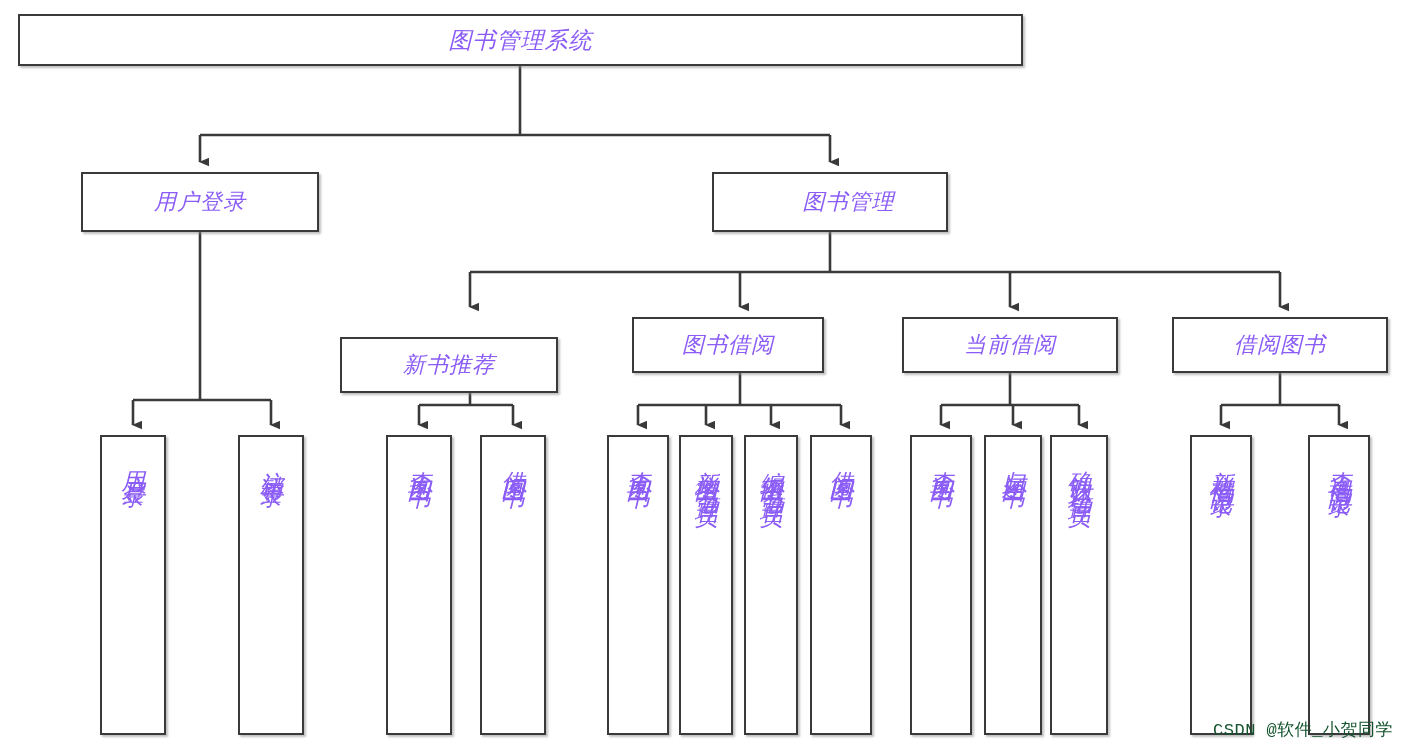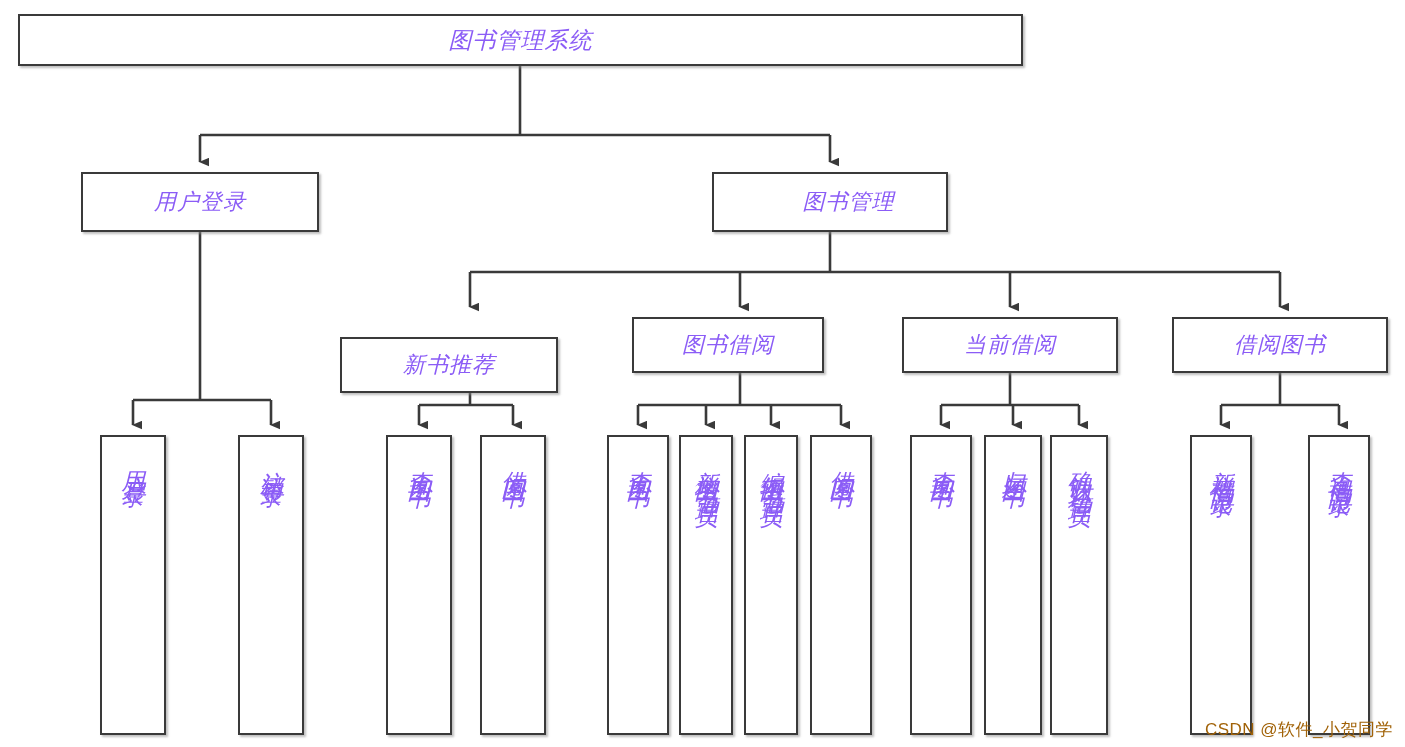--- a/index.html
+++ b/index.html
@@ -58,25 +58,25 @@
     letter-spacing: 5px;
     line-height: 1.0;
     white-space: nowrap;
   }
   .node.root .node-label { font-size: 23px; }
   #watermark {
     position: absolute;
     right: 12px;
     bottom: 6px;
     font-size: 17px;
-    color: #a16207;
+    color: #14532d;
     letter-spacing: 0.5px;
     z-index: 5;
     white-space: nowrap;
-    font-family: Liberation Sans, sans-serif;
+    font-family: Liberation Mono, monospace;
   }
 </style>
 </head>
 <body>
 
 <div id="diagram-root">
 
   <svg id="edge-layer" viewBox="0 0 1405 747">
     <defs>
       <marker id="arrowhead" markerWidth="9" markerHeight="10" refX="4.2" refY="9" orient="auto" markerUnits="userSpaceOnUse">

